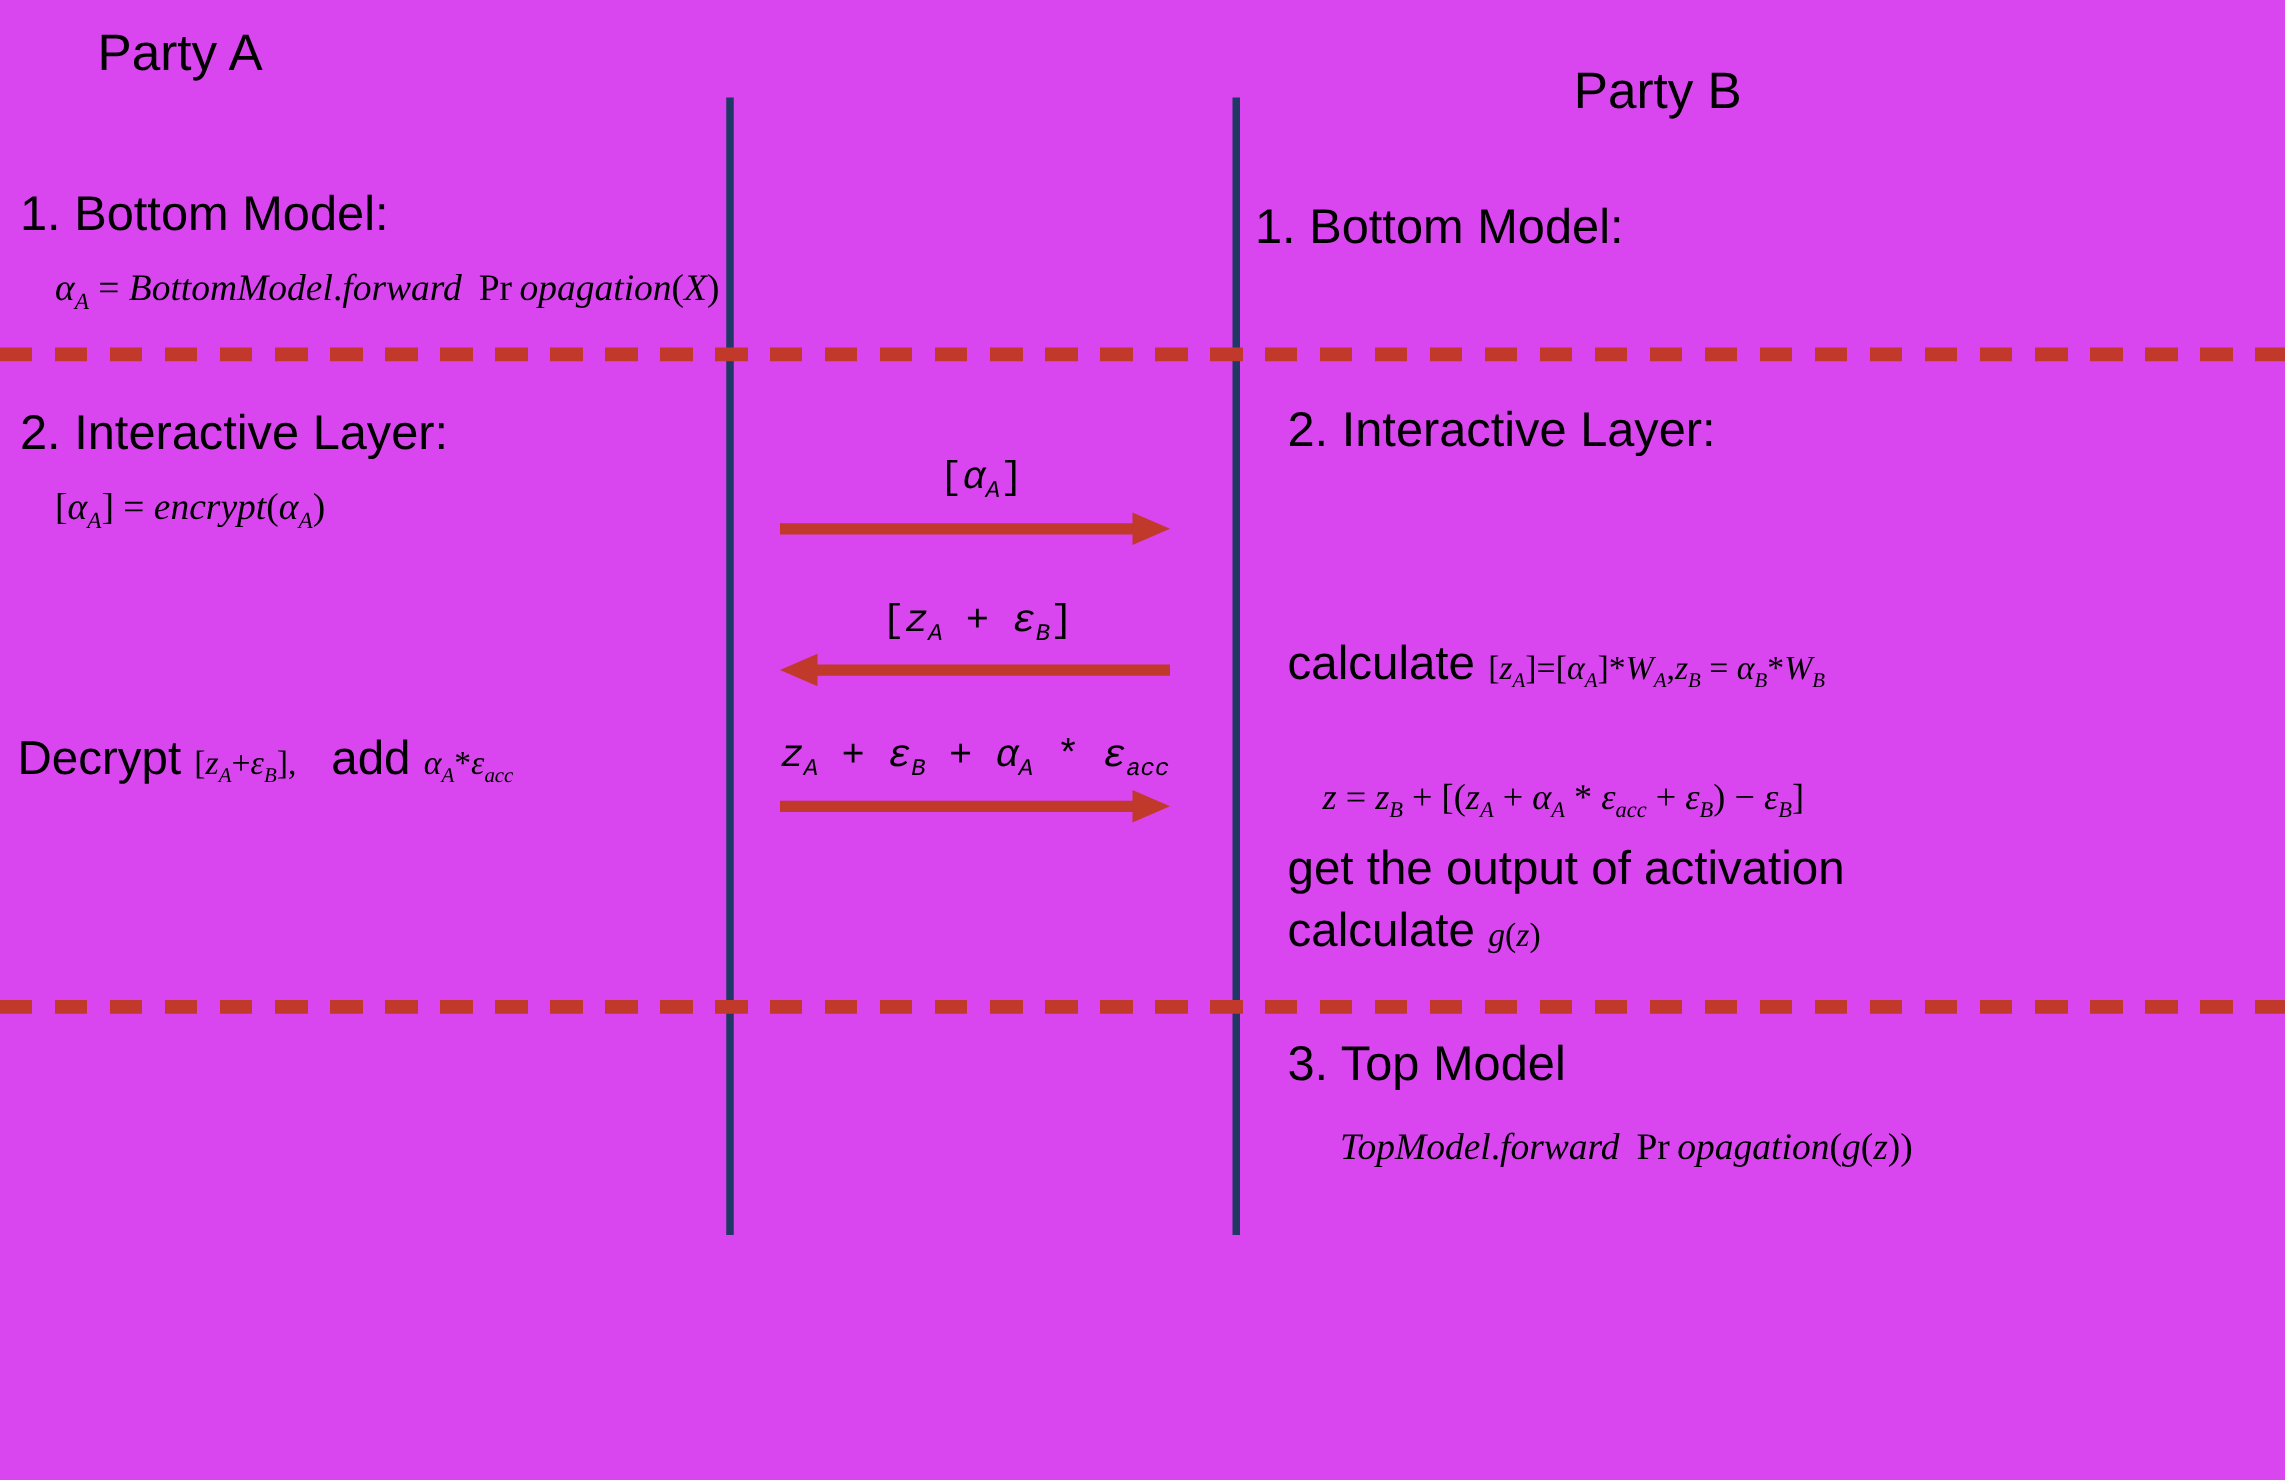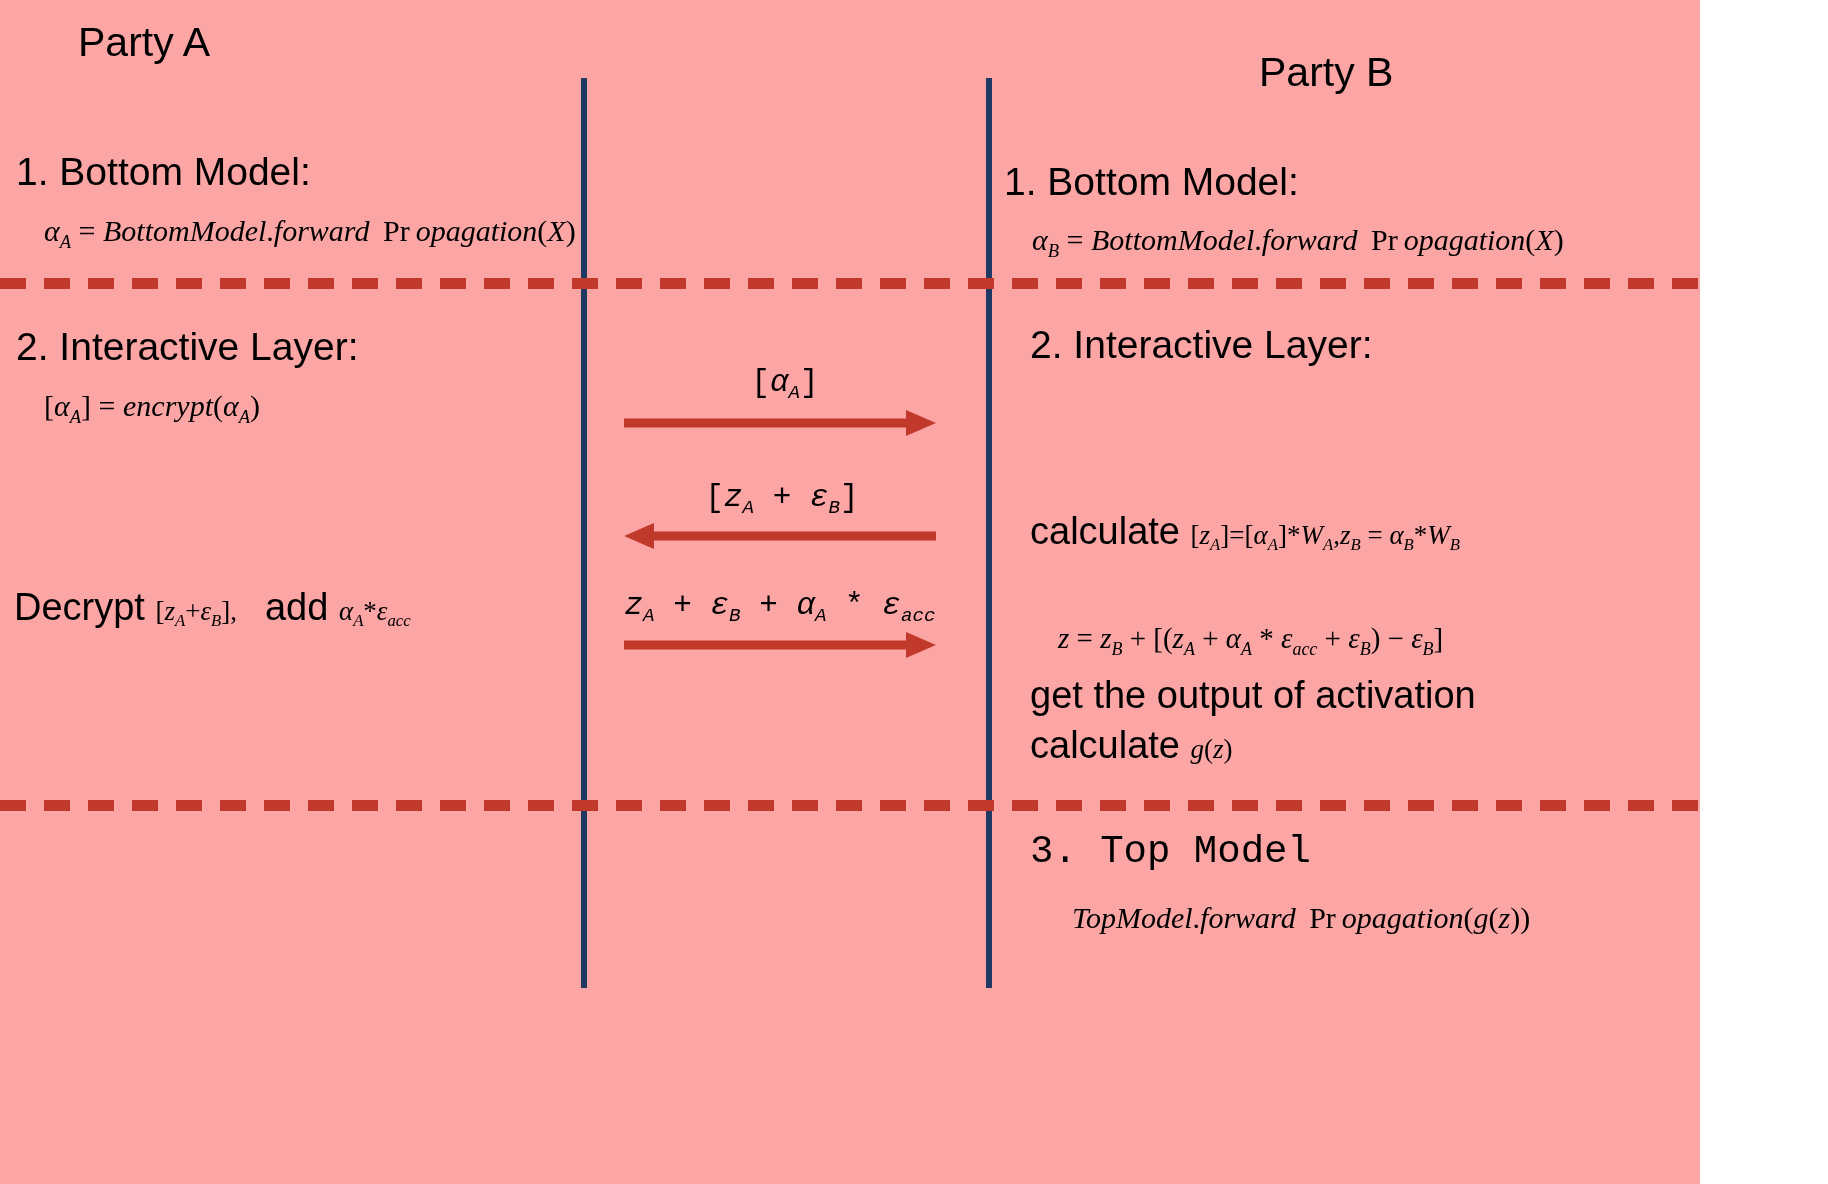--- a/index.html
+++ b/index.html
@@ -6,23 +6,23 @@
     margin: 0;
     padding: 0;
     background: #ffffff;
   }
   body {
     font-family: "Liberation Sans", sans-serif;
     color: #000000;
   }
   #canvas {
     position: relative;
-    width: 1700px;
+    width: 1828px;
     height: 1184px;
-    background: #fca5a5;
+    background: #d946ef;
     overflow: hidden;
   }
 
   
   .vline {
     position: absolute;
     width: 6px;
     background: #1F3864;
     top: 78px;
     height: 910px;
@@ -145,26 +145,20 @@
     </span>
     &nbsp;
     <span>add</span>
     <span class="math">
       <span>α</span><sub>A</sub><span class="up">*</span><span>ε</span><sub>acc</sub>
     </span>
   </div>
 
   <div class="step-head" style="left:1004px; top:160px;">1. Bottom Model:</div>
 
-  <div class="blk-math math" style="left:1004px; top:222px;">
-    <span>α</span><sub>B</sub>
-    <span class="up"> = </span>
-    <span>BottomModel</span><span class="up">.</span><span>forward</span>
-    <span class="up"> Pr </span><span>opagation</span><span class="up">(</span><span>X</span><span class="up">)</span>
-  </div>
 
   <div class="step-head" style="left:1030px; top:323px;">2. Interactive Layer:</div>
 
 
   <div class="sentence" style="left:1030px; top:508px;">
     <span>calculate</span>
     <span class="math">
       <span class="up">[</span><span>z</span><sub>A</sub><span class="up">]=[</span><span>α</span><sub>A</sub><span class="up">]*</span><span>W</span><sub>A</sub><span class="up">,</span><span>z</span><sub>B</sub><span class="up"> = </span><span>α</span><sub>B</sub><span class="up">*</span><span>W</span><sub>B</sub>
     </span>
   </div>
@@ -175,21 +169,21 @@
 
   <div class="sentence" style="left:1030px; top:672px;">get the output of activation</div>
 
   <div class="sentence" style="left:1030px; top:722px;">
     <span>calculate</span>
     <span class="math">
       <span>g</span><span class="up">(</span><span>z</span><span class="up">)</span>
     </span>
   </div>
 
-  <div class="step-head" style="left:1030px; top:830px;font-family:Liberation Mono, monospace;">3. Top Model</div>
+  <div class="step-head" style="left:1030px; top:830px;">3. Top Model</div>
 
   <div class="blk-math math" style="left:1044px; top:900px;">
     <span>TopModel</span><span class="up">.</span><span>forward</span>
     <span class="up"> Pr </span><span>opagation</span><span class="up">(</span><span>g</span><span class="up">(</span><span>z</span><span class="up">))</span>
   </div>
 
   <div class="arrow-label" style="left:640px; top:365px; width:290px;">
     <span class="up">[</span><span>α</span><sub>A</sub><span class="up">]</span>
   </div>
   <svg class="arrow-svg" style="left:624px; top:408px;" width="312" height="30" viewBox="0 0 312 30">

